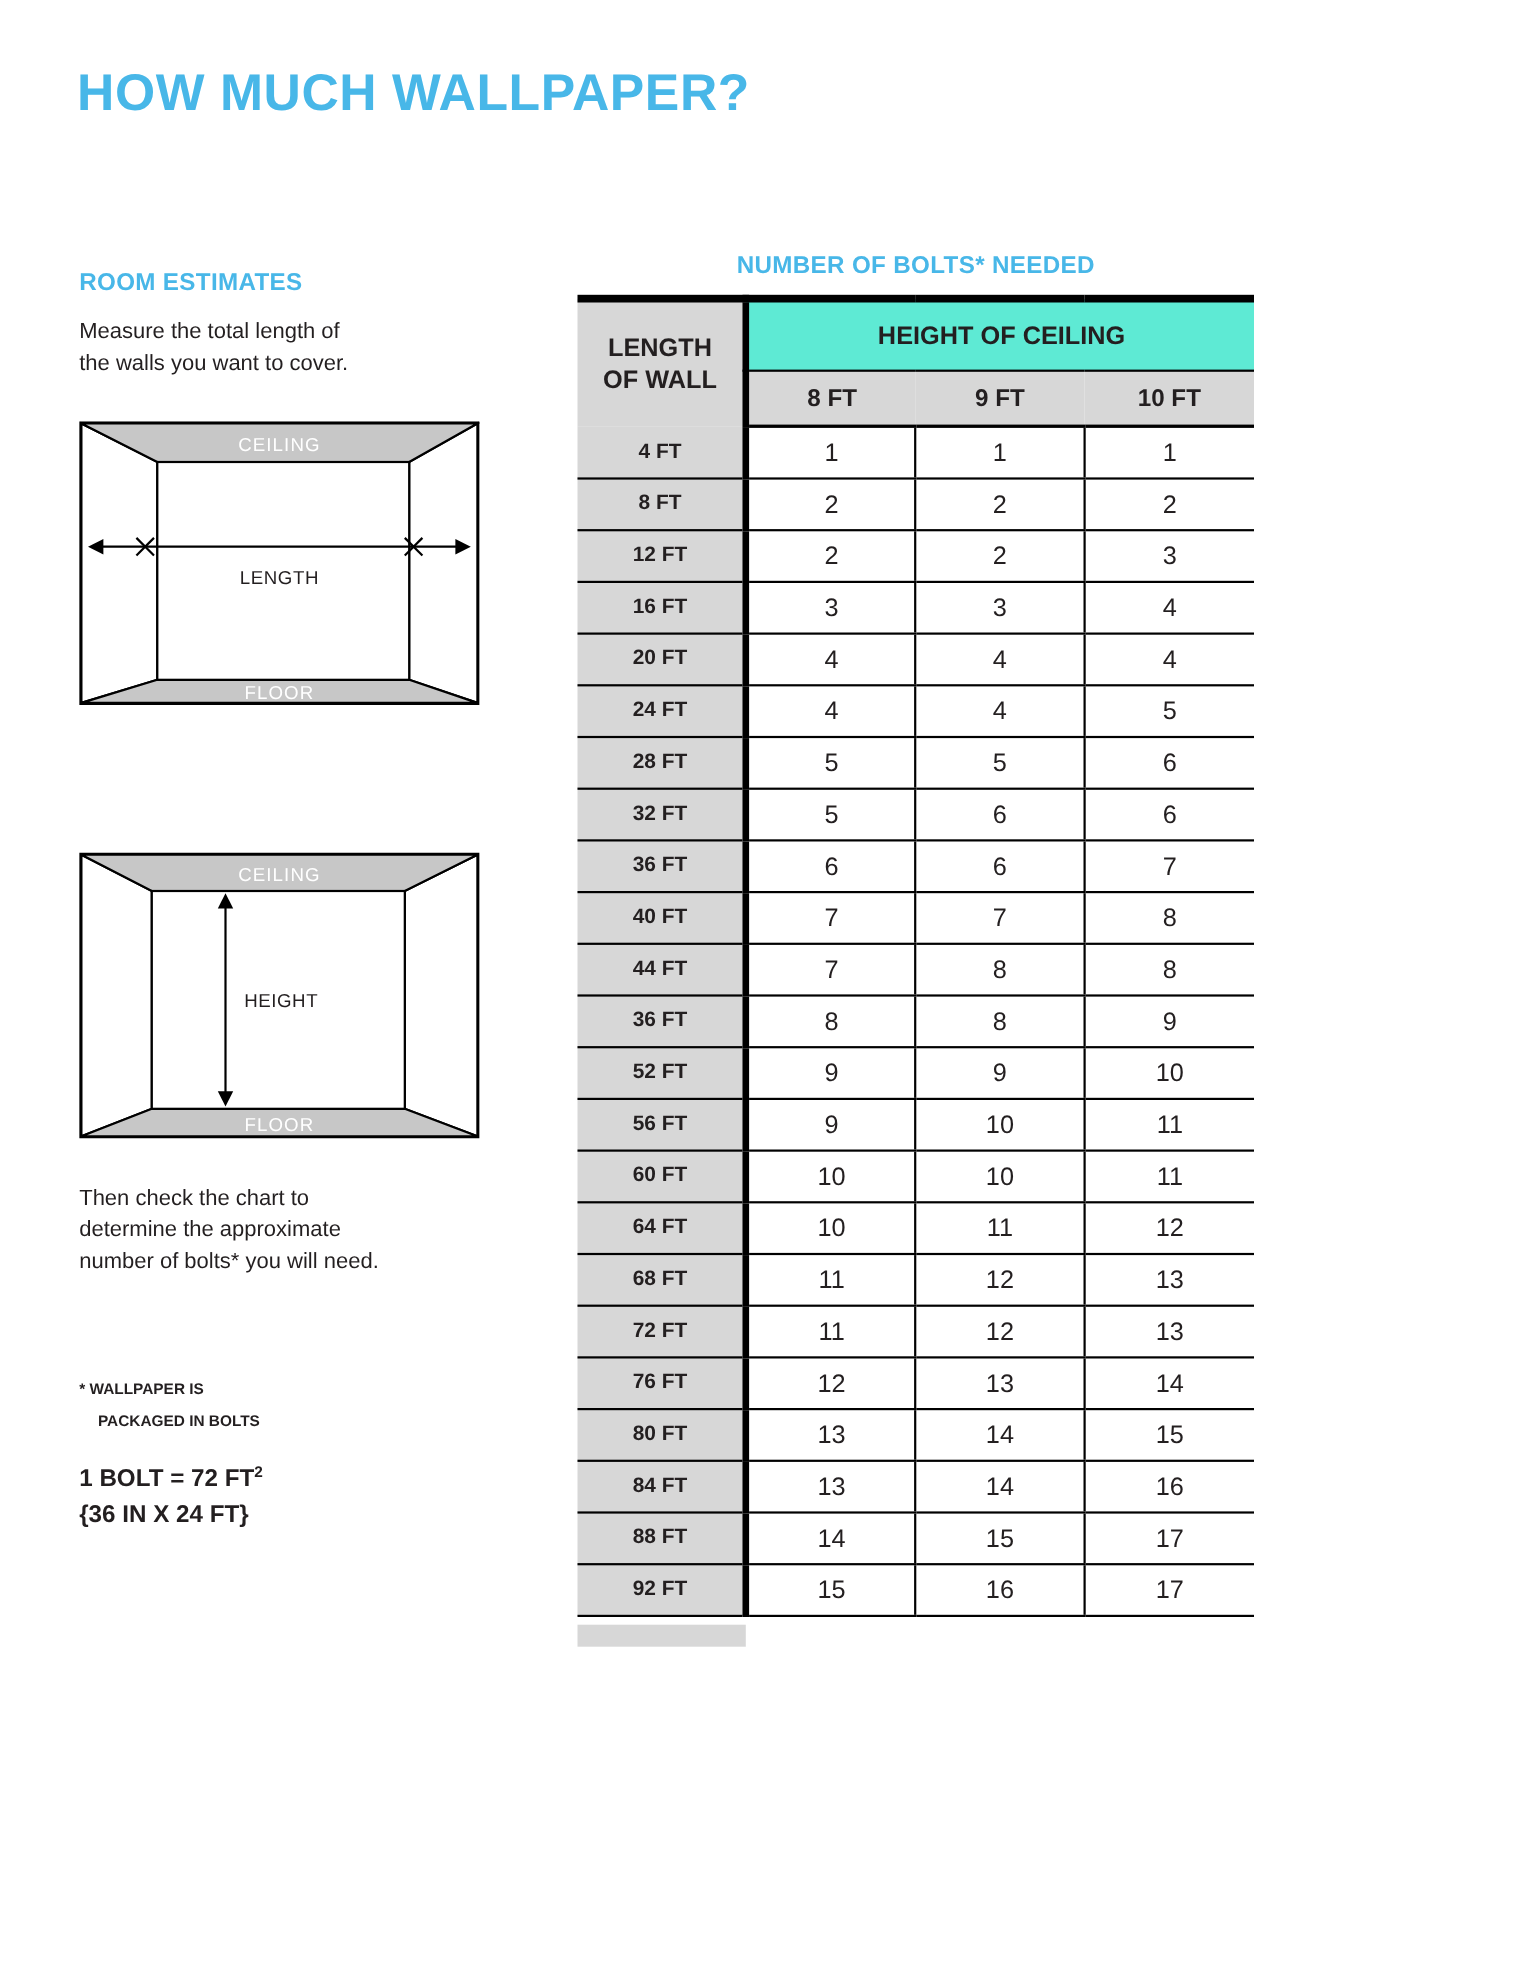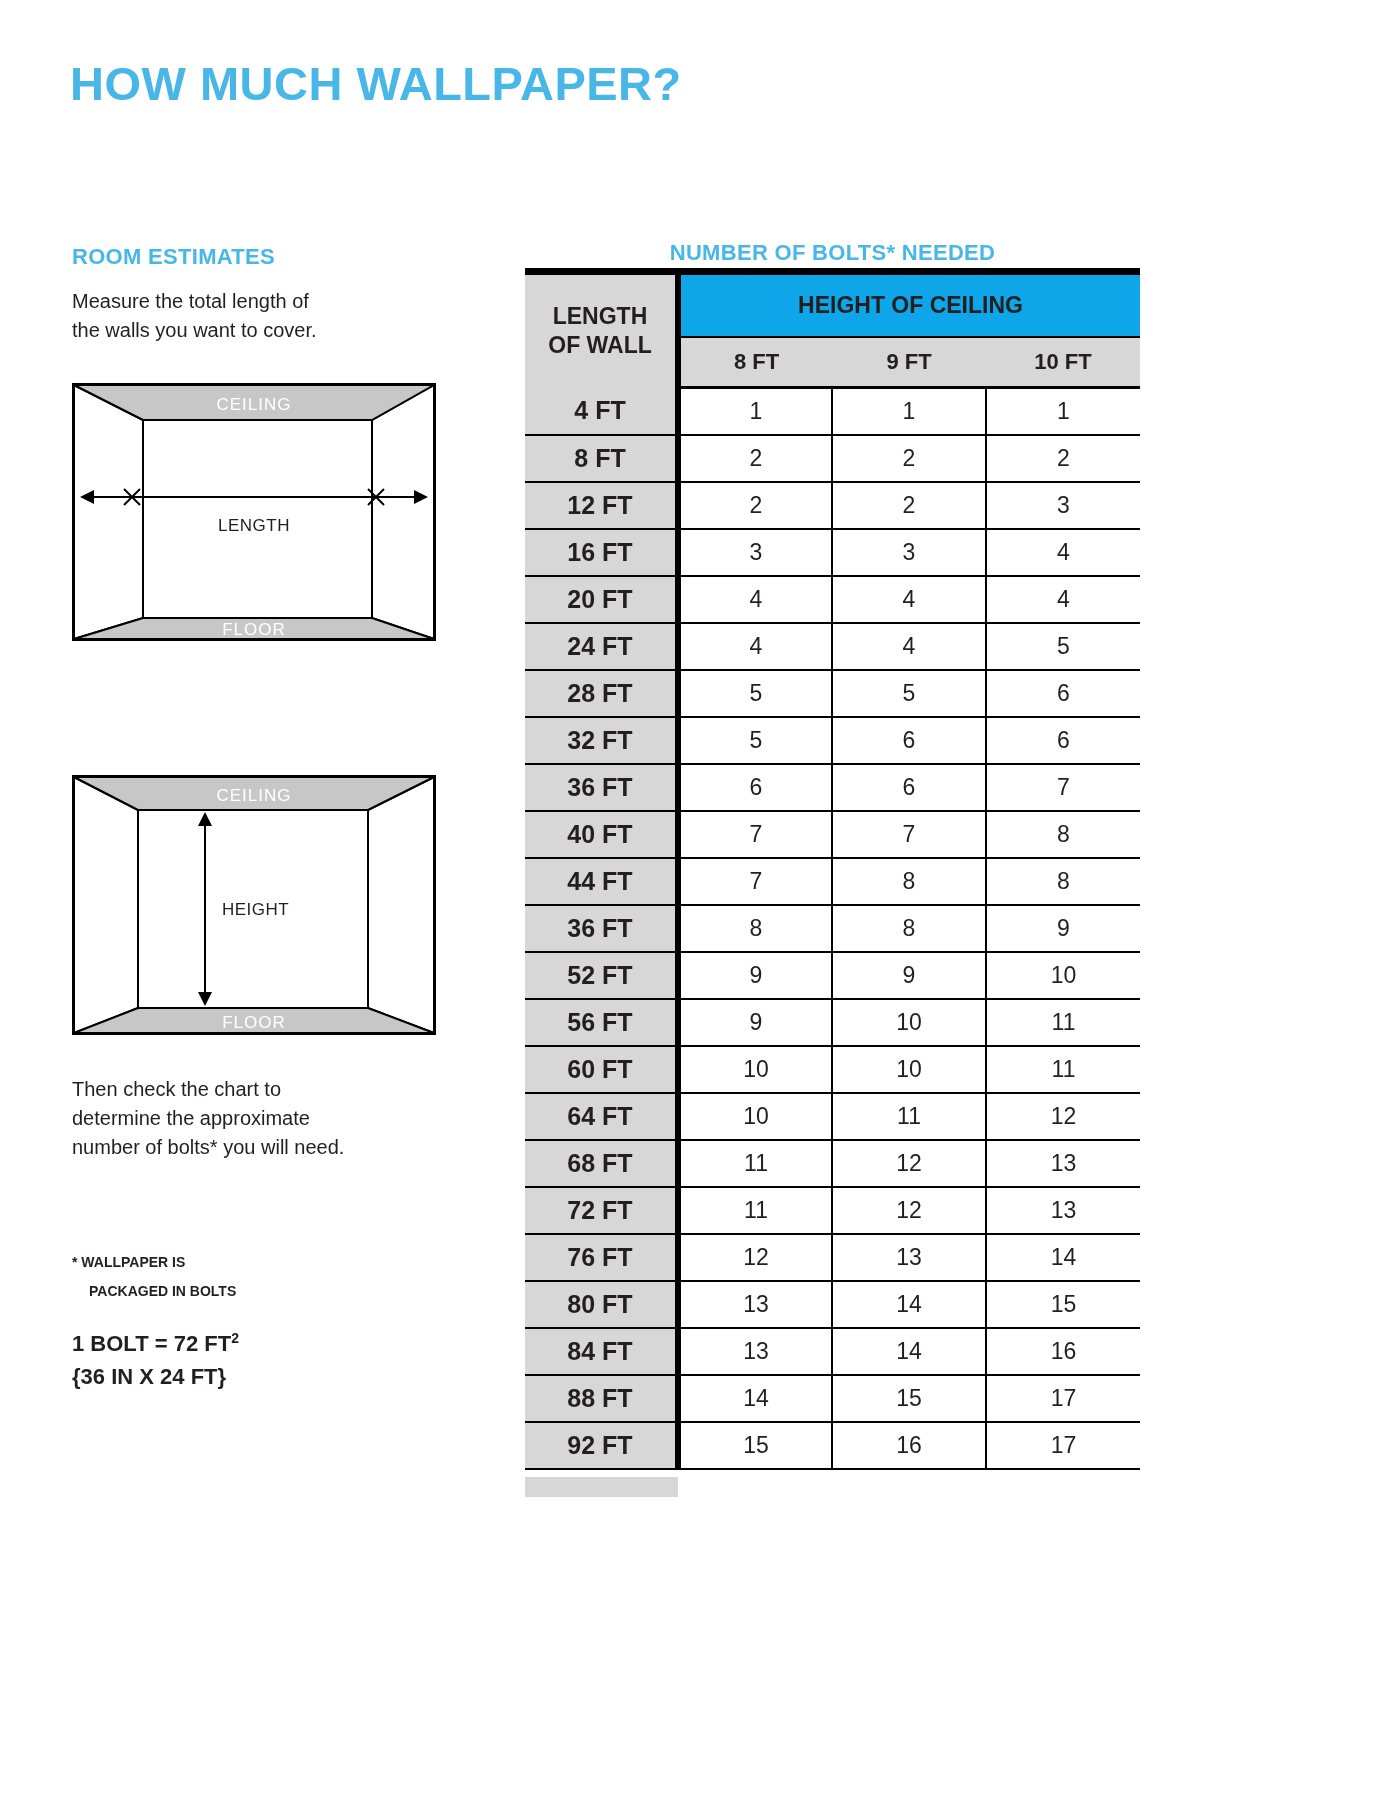--- a/index.html
+++ b/index.html
@@ -25,21 +25,21 @@
   }
 
   .section-heading {
     position: absolute;
     font-size: 22px;
     font-weight: bold;
     color: #48b7e8;
     letter-spacing: 0.3px;
   }
   .heading-room { left: 72px; top: 244px; }
-  .heading-table { left: 525px; top: 240px; width: 615px; text-align: center; }
+  .heading-table { left: 525px; top: 228px; width: 615px; text-align: center; }
 
   .body-text {
     position: absolute;
     left: 72px;
     font-size: 20px;
     line-height: 29px;
     color: #231f20;
   }
   .para1 { top: 287px; }
   .para2 { top: 681px; }
@@ -95,37 +95,37 @@
     color: #231f20;
   }
   .corner-head {
     background: #d7d7d7;
     font-size: 23px;
     font-weight: bold;
     line-height: 29px;
     border-right: 6px solid #000;
   }
   .ceiling-head {
-    background: #0ea5e9;
+    background: #5eead4;
     font-size: 23px;
     font-weight: bold;
     height: 65px;
     border-bottom: 2px solid #000;
   }
   .ft-head {
     background: #d7d7d7;
     font-size: 22px;
     font-weight: bold;
     height: 51px;
     border-bottom: 3px solid #000;
   }
   .bolt-table tbody tr { height: 47px; }
   .row-label {
     background: #d7d7d7;
-    font-size: 25px;
+    font-size: 19px;
     font-weight: bold;
     border-right: 6px solid #000;
     border-bottom: 2px solid #000;
   }
   .data-cell {
     font-size: 23px;
     font-weight: normal;
     background: #ffffff;
     border-left: 2px solid #000;
     border-bottom: 2px solid #000;

